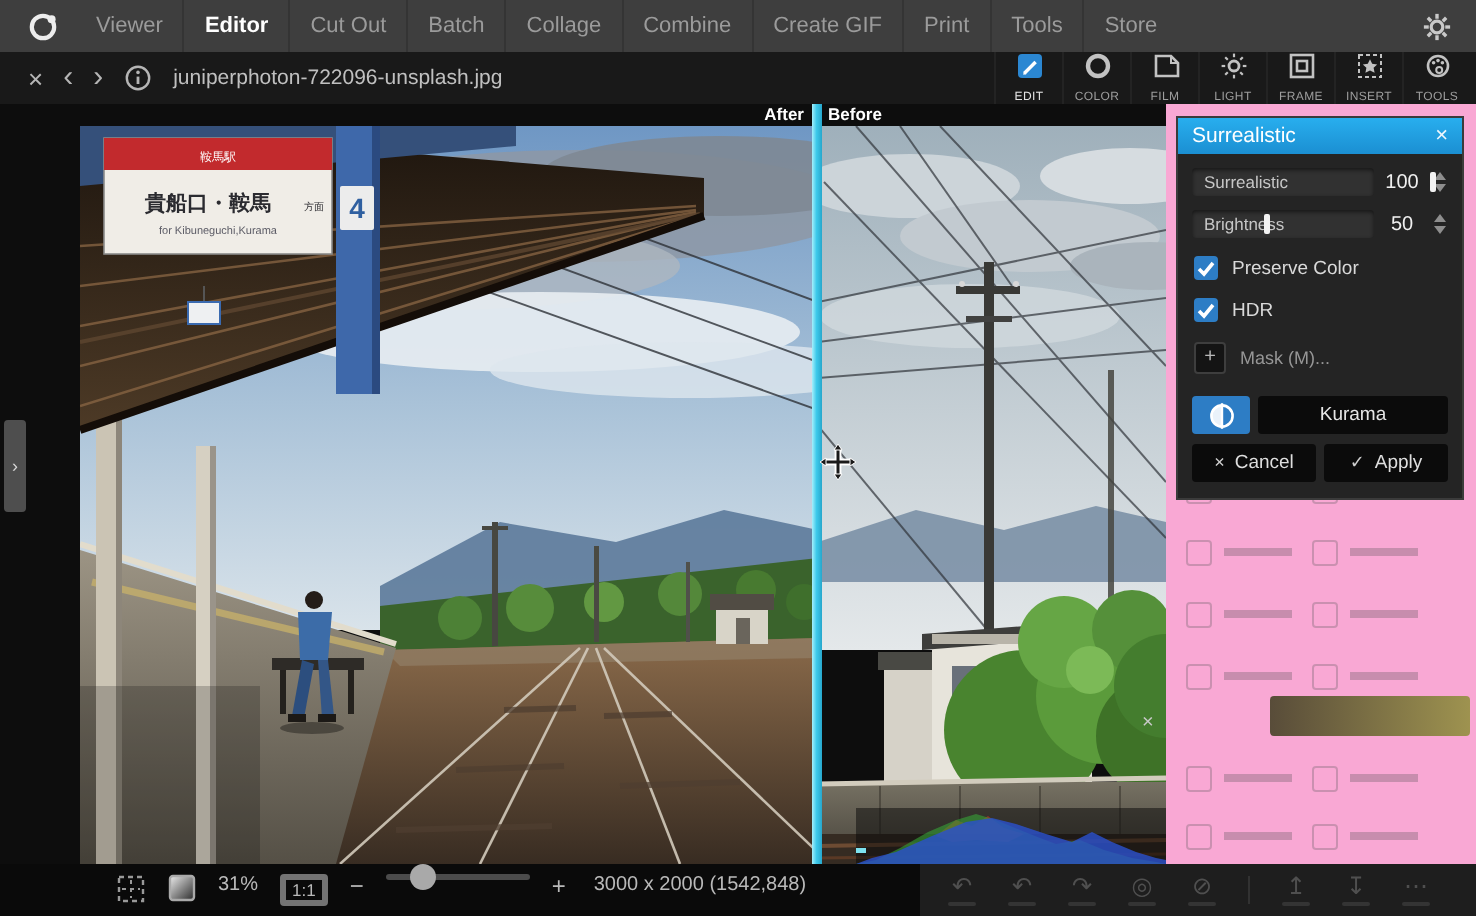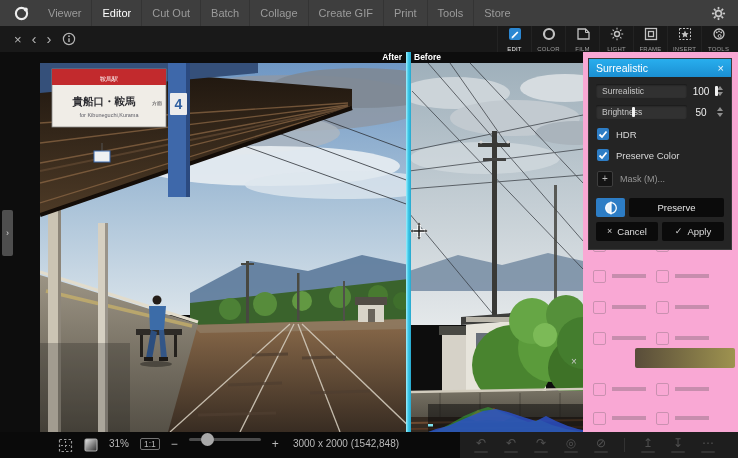--- a/index.html
+++ b/index.html
@@ -5,21 +5,21 @@
   html,body{margin:0;padding:0;background:#000;}
   body{width:738px;height:458px;overflow:hidden;font-family:"Liberation Sans",sans-serif;}
   .frame{position:relative;width:738px;height:458px;background:#0d0d0d;
          box-shadow:inset 1px 0 0 #b9beb8, inset -2px 0 0 #cfd4cd, inset 0 -1px 0 #b9beb8;}
   
   .menubar{position:absolute;left:0;top:0;width:738px;height:26px;background:#3e3e3e;display:flex;align-items:center;z-index:10;}
   .logo{margin-left:13px;display:flex;}
   .menu{display:flex;align-items:flex-start;height:100%;margin-left:8px;}
   .mi{padding:0 10px;font-size:11px;color:#9b9b9b;line-height:26px;border-left:1px solid #343434;cursor:default;white-space:nowrap;}
   .mi:first-child{border-left:none;}
-  .mi.active{color:#fff;font-weight:normal;}
+  .mi.active{color:#fff;font-weight:bold;}
   .gear{margin-left:auto;margin-right:12px;display:flex;}
   
   .toolbar{position:absolute;left:0;top:26px;width:738px;height:26px;background:#191919;display:flex;align-items:center;z-index:10;}
   .tb-left{display:flex;align-items:center;gap:10px;margin-left:14px;}
   .tb-x{color:#b5b5b5;font-size:13px;line-height:1;}
   .tb-ar{color:#b5b5b5;font-size:15px;line-height:1;margin-top:-2px;}
   .filename{font-size:10.5px;color:#c0c0c0;margin-left:1px;}
   .tb-tabs{margin-left:auto;display:flex;height:26px;align-items:stretch;margin-right:3px;}
   .tab{width:33px;display:flex;flex-direction:column;align-items:center;justify-content:center;gap:1px;border-left:1px solid #232323;}
   .tab .lb{font-size:6px;color:#9d9d9d;letter-spacing:.2px;}
@@ -72,21 +72,21 @@
   .red{position:absolute;left:9px;top:3px;width:88px;height:9px;background:#5c241c;opacity:.85;}
   .ovrow{position:absolute;left:0;width:155px;height:12px;display:flex;align-items:center;opacity:.28;}
   .ovic{width:11px;height:11px;border:1px solid #555;border-radius:2px;margin-left:10px;flex:none;}
   .ovlb{width:34px;height:4px;background:#4a4a4a;margin-left:6px;flex:none;}
   .hl{position:absolute;left:52px;top:133px;width:100px;height:20px;border-radius:2px;opacity:.85;
       background:linear-gradient(90deg,#3c3c1e,#8e8f38);}
   
   .statusbar{position:absolute;left:0;top:432px;width:738px;height:26px;background:#0a0a0a;display:flex;align-items:center;z-index:9;}
   .sb-left{display:flex;align-items:flex-start;gap:11px;margin-left:58px;}
   .pct{font-size:10px;color:#b9b9b9;}
-  .ratio{font-size:8.5px;color:#b9b9b9;border:1px solid #737373;border-radius:2px;padding:1px 3px;line-height:1;}
+  .ratio{font-size:8.5px;color:#b9b9b9;border:3px solid #737373;border-radius:2px;padding:1px 3px;line-height:1;}
   .pm{font-size:12px;color:#b9b9b9;line-height:1;}
   .zslider{position:relative;width:72px;height:3px;background:#4b4b4b;border-radius:2px;}
   .zthumb{position:absolute;left:12px;top:-5px;width:13px;height:13px;border-radius:50%;background:#a9a9a9;}
   .dims{font-size:10px;color:#b9b9b9;margin-left:3px;white-space:nowrap;}
   .sb-right{position:absolute;left:460px;top:0;width:278px;height:26px;background:#1e1e1e;display:flex;align-items:center;gap:16px;padding-left:14px;box-sizing:border-box;}
   .dim{color:#9a9a9a;opacity:.4;font-size:12px;display:flex;flex-direction:column;align-items:center;line-height:1;gap:2px;}
   .dim b{width:14px;height:2px;background:#555;border-radius:1px;display:block;}
   .sep{width:1px;height:14px;background:#3a3a3a;opacity:.7;}
 </style>
 </head>
@@ -100,20 +100,21 @@
           <circle cx="8.5" cy="8.5" r="5.6" fill="none" stroke="#ededed" stroke-width="2.1"></circle>
           <circle cx="12.8" cy="4.6" r="2" fill="#ededed"></circle>
         </svg>
     </span>
     <nav class="menu">
       <div class="mi">Viewer</div>
       <div class="mi active">Editor</div>
       <div class="mi">Cut Out</div>
       <div class="mi">Batch</div>
       <div class="mi">Collage</div>
+      <div class="mi">Combine</div>
       <div class="mi">Create GIF</div>
       <div class="mi">Print</div>
       <div class="mi">Tools</div>
       <div class="mi">Store</div>
     </nav>
     <span class="gear">
       <svg width="15" height="15" viewBox="0 0 16 16">
           <g stroke="#c9c9c9" stroke-width="1.8">
             <line x1="8" y1="1" x2="8" y2="3.6"></line>
             <line x1="8" y1="12.4" x2="8" y2="15"></line>
@@ -134,20 +135,21 @@
       <span class="tb-x">×</span>
       <span class="tb-ar">‹</span>
       <span class="tb-ar">›</span>
       <span style="display:flex;">
         <svg width="14" height="14" viewBox="0 0 14 14">
             <circle cx="7" cy="7" r="5.6" fill="none" stroke="#b5b5b5" stroke-width="1.2"></circle>
             <circle cx="7" cy="4.2" r="0.9" fill="#b5b5b5"></circle>
             <line x1="7" y1="6.3" x2="7" y2="10" stroke="#b5b5b5" stroke-width="1.4"></line>
           </svg>
       </span>
+      <span class="filename">juniperphoton-722096-unsplash.jpg</span>
     </div>
     <div class="tb-tabs">
       <div class="tab active">
         <span><svg width="16" height="14" viewBox="0 0 16 14">
               <rect x="2" y="1" width="12" height="12" rx="2" fill="#2b87d2"></rect>
               <line x1="5.2" y1="10.6" x2="10.8" y2="5" stroke="#fff" stroke-width="1.7"></line>
               <path d="M4.6 11.4 l1.6 -0.3 -1.3 -1.3 z" fill="#fff"></path>
             </svg></span>
         <span class="lb">EDIT</span>
       </div>
@@ -455,43 +457,43 @@
               <i class="up"></i>
               <i class="dn"></i>
             </span>
         </div>
         <div class="crow">
           <span class="cbox">
             <svg width="10" height="9" viewBox="0 0 10 9">
                 <polyline points="1.5,4.5 4,7 8.5,1.5" fill="none" stroke="#fff" stroke-width="1.8"></polyline>
               </svg>
           </span>
-          <span class="clb">HDR</span>
+          <span class="clb">Preserve Color</span>
         </div>
         <div class="crow">
           <span class="cbox">
             <svg width="10" height="9" viewBox="0 0 10 9">
                 <polyline points="1.5,4.5 4,7 8.5,1.5" fill="none" stroke="#fff" stroke-width="1.8"></polyline>
               </svg>
           </span>
-          <span class="clb">Preserve Color</span>
+          <span class="clb">HDR</span>
         </div>
         <div class="mrow">
           <span class="mbox">+</span>
           <span class="mlb">Mask (M)...</span>
         </div>
         <div class="cmp">
           <span class="cmp-ic">
             <svg width="14" height="14" viewBox="0 0 14 14">
                 <circle cx="7" cy="7" r="5.3" fill="none" stroke="#fff" stroke-width="1.3"></circle>
                 <path d="M7 1.7 A5.3 5.3 0 0 0 7 12.3 Z" fill="#fff" opacity=".9"></path>
                 <line x1="7" y1="0.6" x2="7" y2="13.4" stroke="#fff" stroke-width="1.2"></line>
               </svg>
           </span>
-          <span class="cmp-bt">Preserve</span>
+          <span class="cmp-bt">Kurama</span>
         </div>
         <div class="acts">
           <span class="act">
             <span class="ic">×</span>
             <span>Cancel</span>
           </span>
           <span class="act">
             <span class="ic">✓</span>
             <span>Apply</span>
           </span>

